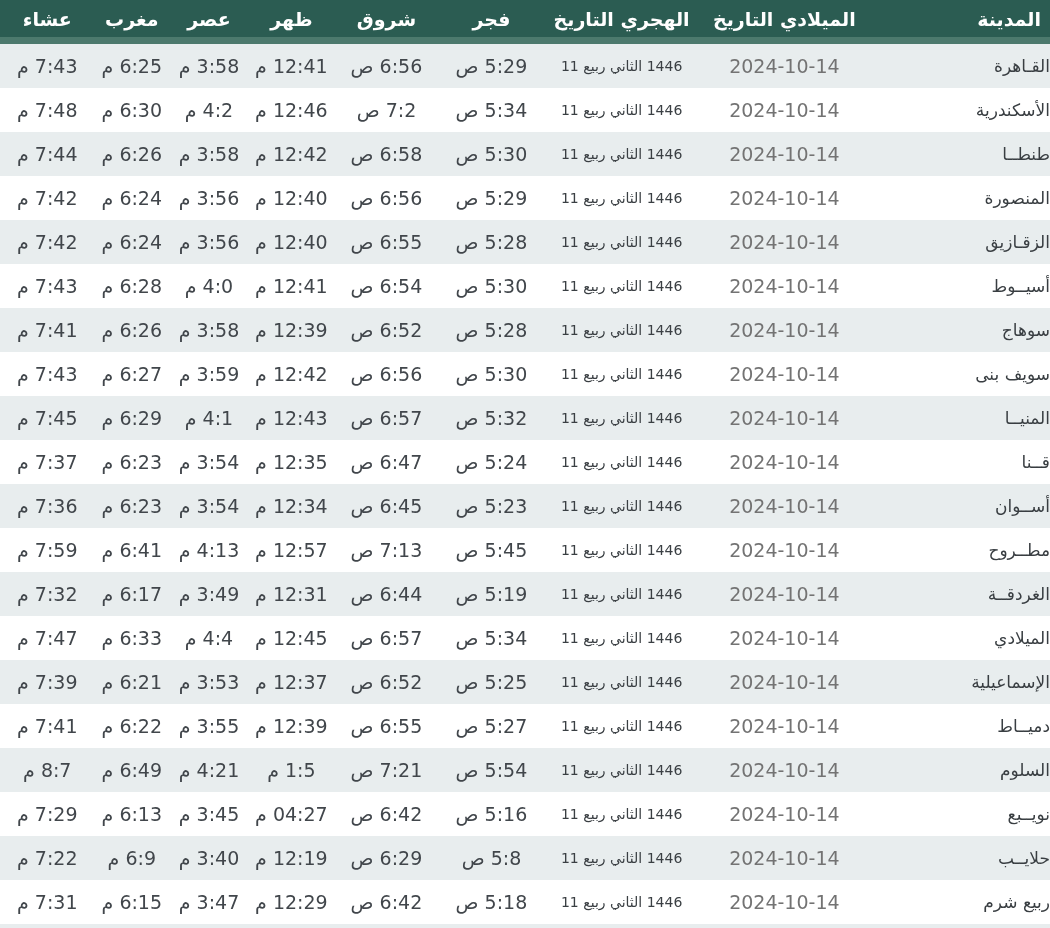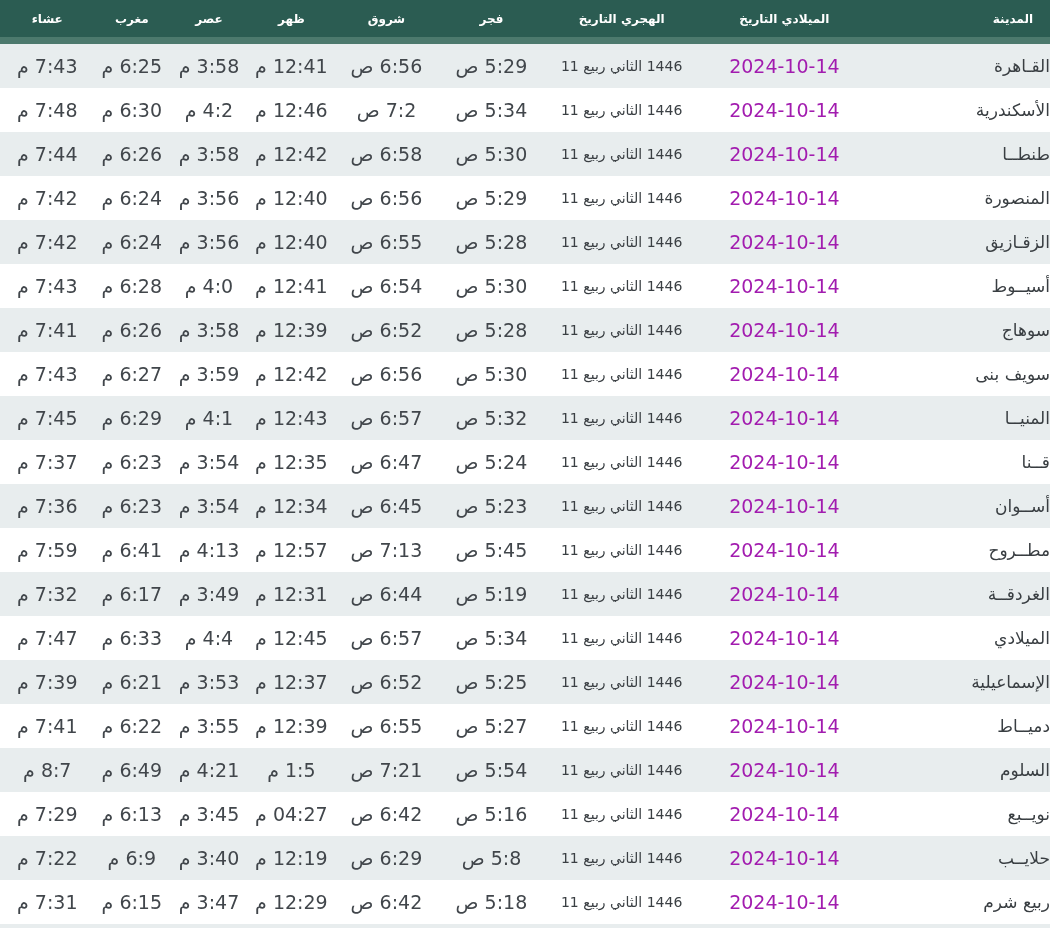--- a/index.html
+++ b/index.html
@@ -6,32 +6,32 @@
   .page{
     width:1050px;height:928px;overflow:hidden;background:#ffffff;
     font-family:"DejaVu Sans", sans-serif;
   }
   table{
     width:100%;border-collapse:collapse;table-layout:fixed;
   }
   thead th{
     background:#2b5c52;color:#ffffff;height:37px;
     border-bottom:7px solid #4c796d;
-    font-size:12px;font-weight:700;text-align:center;padding:0;
-  }
-  thead th.col-city{text-align:right;padding-right:17px;}
+    font-size:19px;font-weight:700;text-align:center;padding:0;
+  }
+  thead th.col-city{text-align:right;padding-right:9px;}
   tbody td{
     height:44px;text-align:center;vertical-align:middle;padding:0;
     color:#41464b;font-size:19px;
   }
   tbody tr:nth-child(odd) td{background:#e8edee;}
   tbody tr:nth-child(even) td{background:#ffffff;}
   td.col-city{text-align:right;padding-right:0;font-size:17px;color:#393e42;}
   td.col-hijri{font-size:14px;color:#3a3f43;}
-  td.col-gregorian{font-size:19px;color:#a21caf;}
+  td.col-gregorian{font-size:19px;color:#737373;}
   .fwd{direction:ltr;unicode-bidi:isolate;}
   tr.partial-row td{height:44px;}
 </style>
 </head>
 <body>
 
 <div class="page">
   <table dir="rtl">
     <colgroup id="cols">
         <col style="width: 17.2%;">

